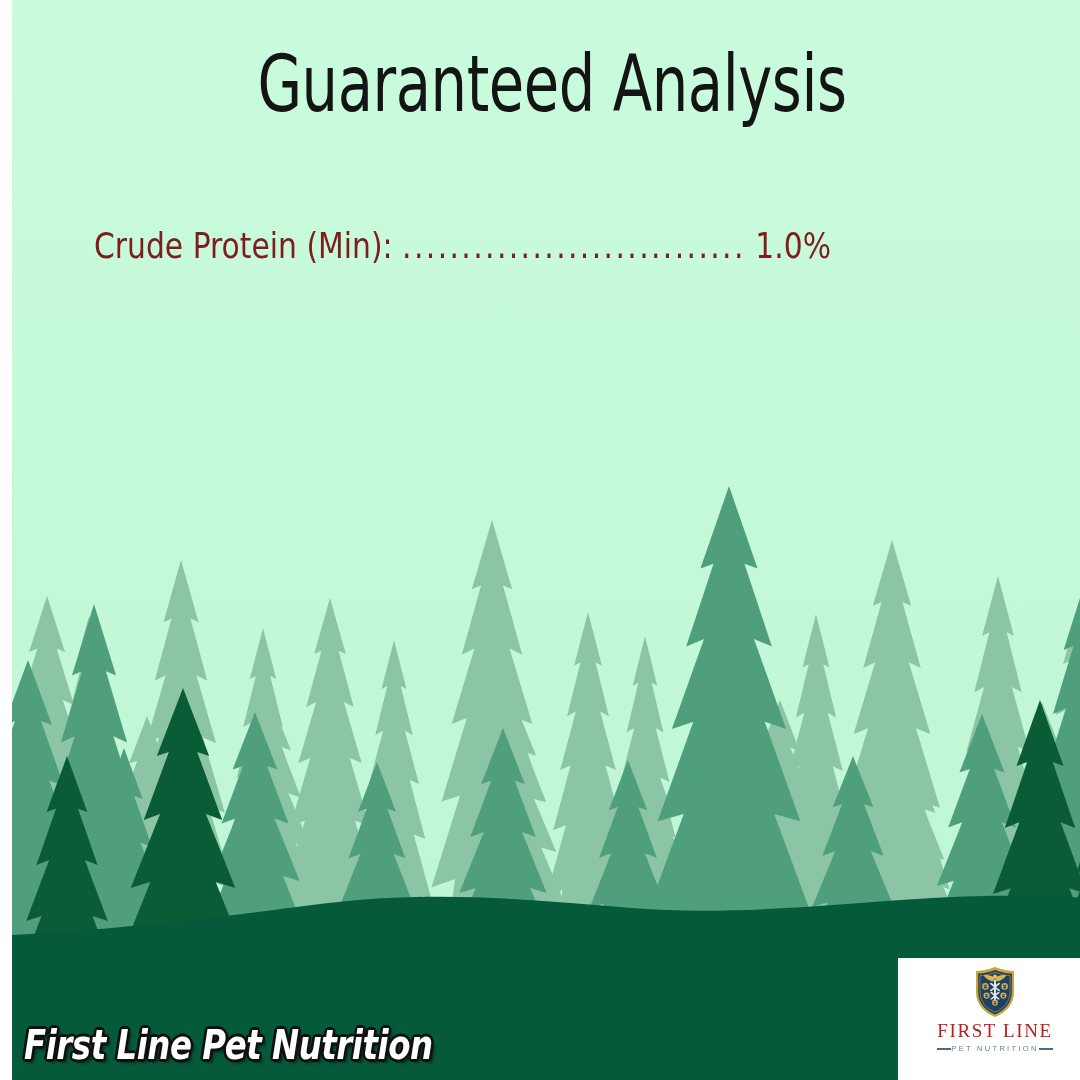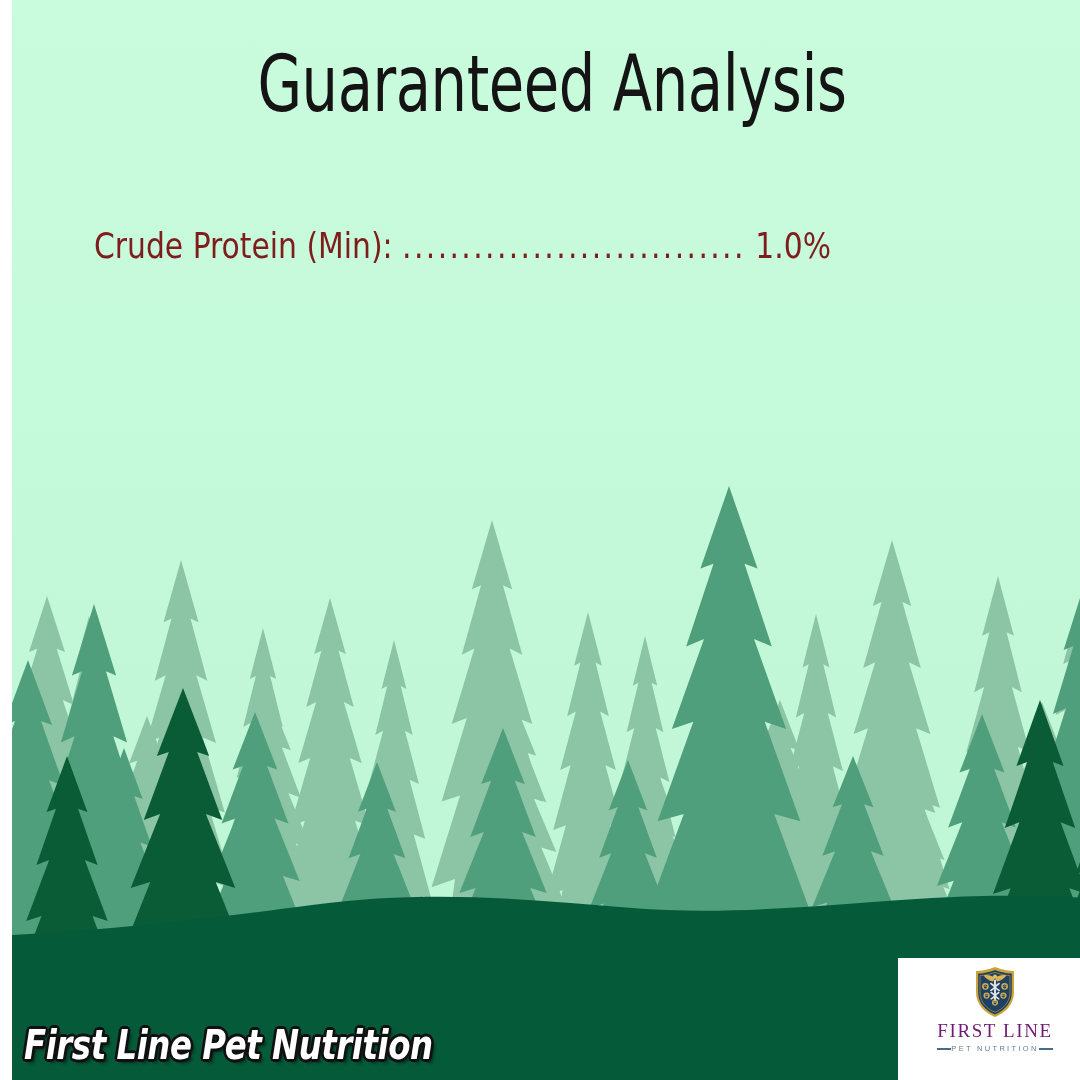--- a/index.html
+++ b/index.html
@@ -110,21 +110,21 @@
     justify-content: flex-start;
     padding-top: 8px;
     box-sizing: border-box;
   }
   #logo-shield { display: block; }
   #logo-firstline {
     margin-top: 3px;
     font-family: "Liberation Serif", "DejaVu Serif", serif;
     font-size: 19px;
     letter-spacing: 1.6px;
-    color: #701a75;
+    color: #b91c1c;
     line-height: 1;
     white-space: nowrap;
   }
   #logo-tag-wrap {
     margin-top: 5px;
     display: flex;
     align-items: center;
     white-space: nowrap;
   }
   .tag-rule {

